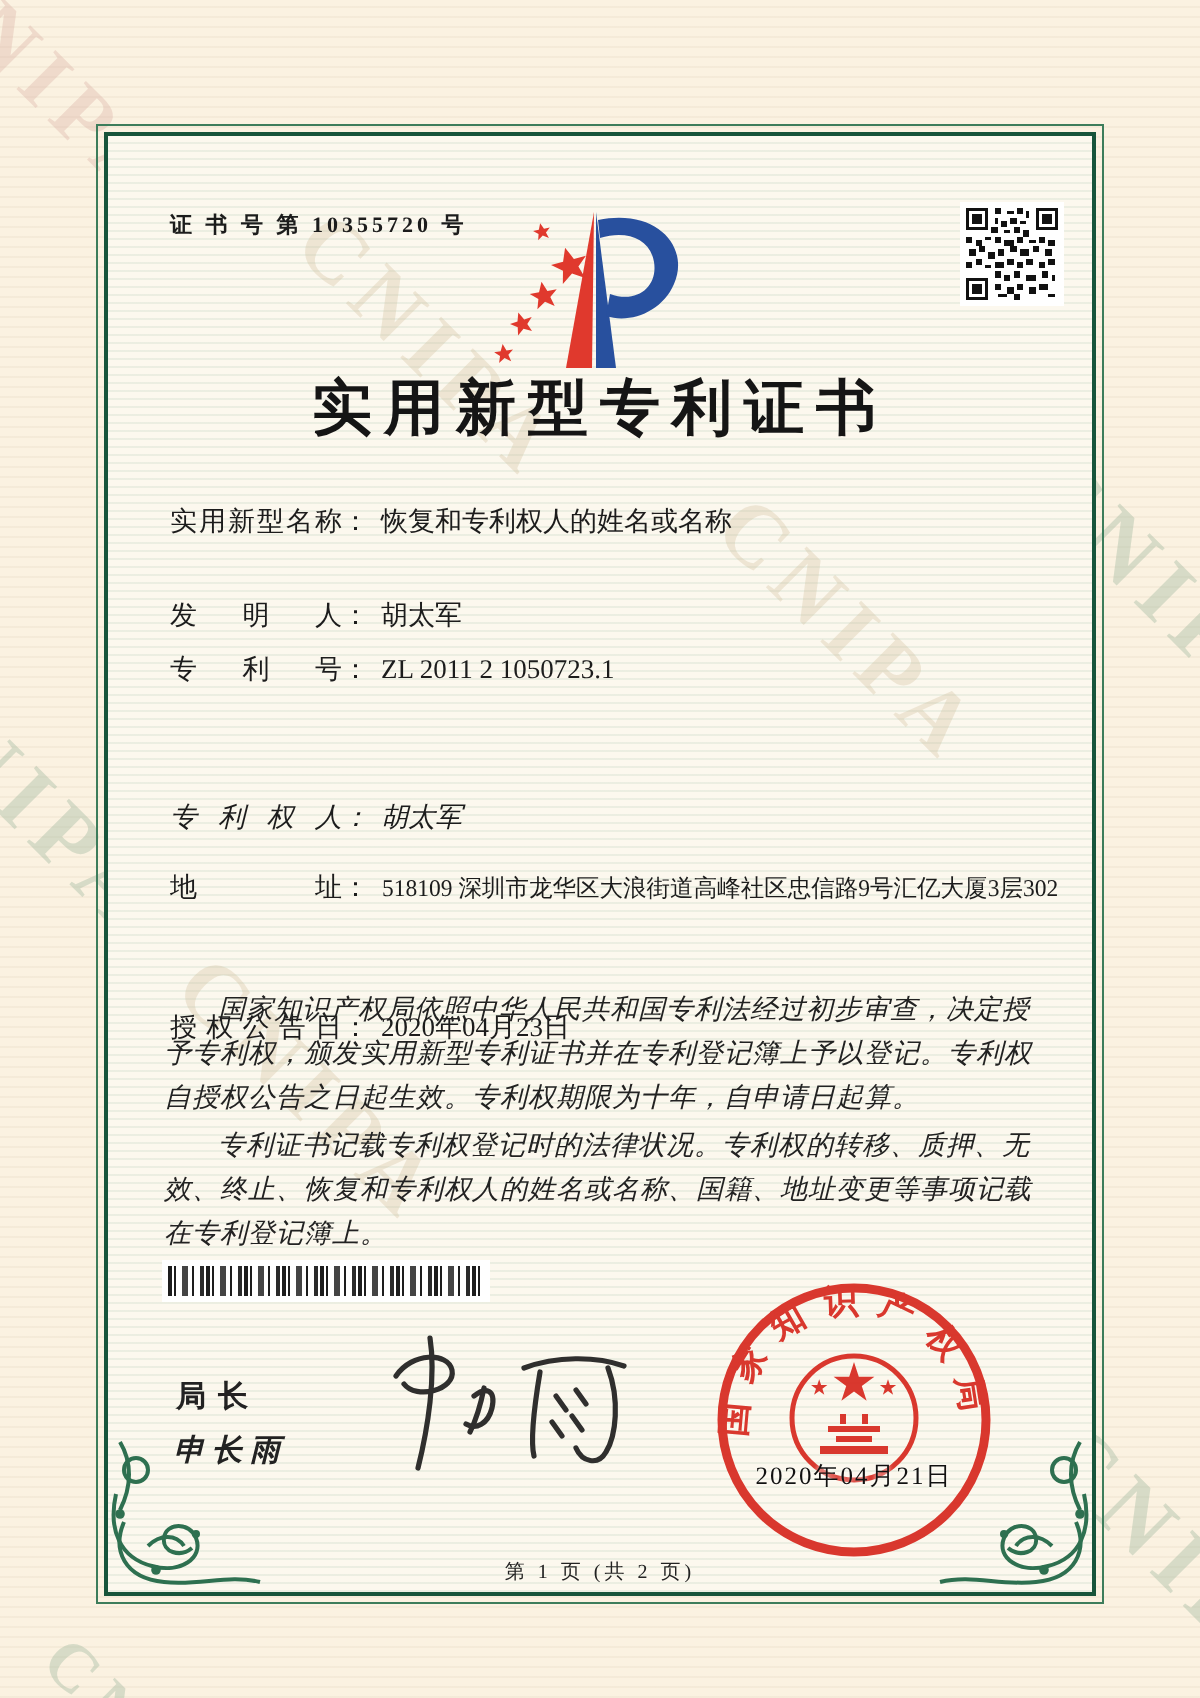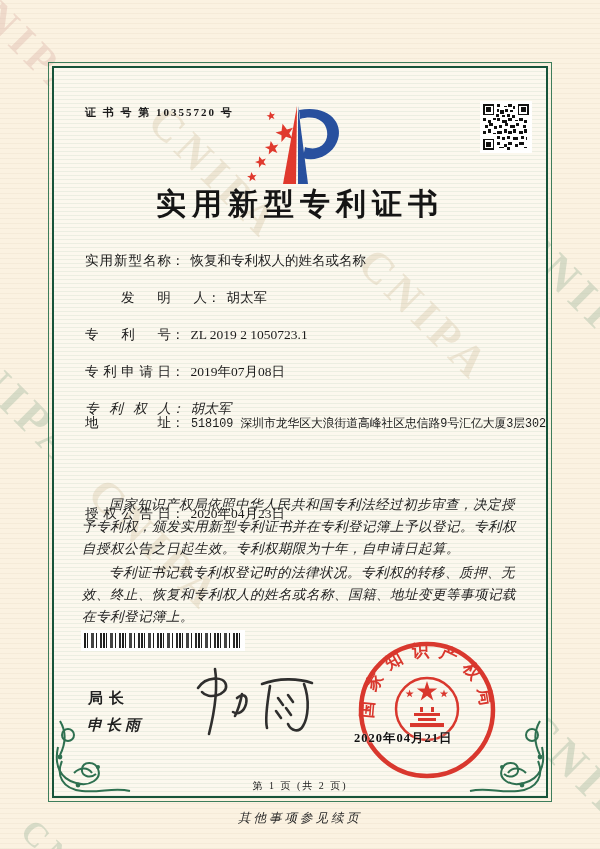--- a/index.html
+++ b/index.html
@@ -62,22 +62,22 @@
     background:repeating-linear-gradient(90deg,
       #1d1d1d 0 2px, #fff 2px 3px, #1d1d1d 3px 4px, #fff 4px 7px,
       #444 7px 10px, #fff 10px 12px, #1d1d1d 12px 13px, #fff 13px 16px,
       #2a2a2a 16px 18px, #fff 18px 19px);
   }
   .director-title{position:absolute;left:34px;top:621px;font-size:15px;font-weight:bold;letter-spacing:6px;color:#222;text-align:center;}
   .director-name{position:absolute;left:33px;top:648px;font-size:15px;font-weight:bold;letter-spacing:4px;color:#222;font-style:italic;}
   .signature{position:absolute;left:126px;top:596px;width:150px;height:80px;}
   .seal{position:absolute;left:298px;top:567px;width:150px;height:150px;opacity:0.92;}
   .seal-date{
-    position:absolute;left:300px;top:662px;width:146px;
-    font-size:12.5px;font-weight:bold;color:#111;letter-spacing:1px;
+    position:absolute;left:300px;top:662px;width:146px;text-align:center;
+    font-size:12.5px;font-weight:normal;color:#111;letter-spacing:1px;
     text-shadow:0 0 2px rgba(255,255,255,0.9);
   }
   .page-note{position:absolute;left:0;top:711px;width:100%;text-align:center;font-size:10px;letter-spacing:2px;color:#222;}
   .footer-note{position:absolute;left:0;top:810px;width:100%;text-align:center;font-size:12.5px;letter-spacing:3px;color:#2a2a2a;font-style:italic;}
   .flourish{position:absolute;width:95px;height:95px;}
   .flourish-bl{left:-2px;bottom:-2px;}
   .flourish-br{right:-2px;bottom:-2px;transform:scaleX(-1);}
 </style>
 </head>
 <body>
@@ -179,33 +179,30 @@
             <rect x="15" y="27" width="2" height="2"></rect>
         </g>
       </svg>
     </div>
 
     <div class="title">实用新型专利证书</div>
 
     <div class="frow" style="top:184px;">
       <span class="flabel">实用新型名称</span><span>：</span><span class="fval">恢复和专利权人的姓名或名称</span>
     </div>
-    <div class="frow" style="top:221px;margin-left:36px;">
+    <div class="frow" style="top:231px;">
       <span class="flabel">发明人</span><span>：</span><span class="fval">胡太军</span>
     </div>
     <div class="frow" style="top:258px;">
-      <span class="flabel">专利号</span><span>：</span><span class="fval">ZL 2019 2 1050723.1</span>
-    </div>
-    <div class="frow" style="top:295px;">
-      <span class="flabel">专利申请日</span><span>：</span><span class="fval">2019年07月08日</span>
+      <span class="flabel">专利号</span><span>：</span><span class="fval">ZL 2011 2 1050723.1</span>
     </div>
     <div class="frow" style="top:332px;font-style:italic;">
       <span class="flabel">专利权人</span><span>：</span><span class="fval">胡太军</span>
     </div>
-    <div class="frow" style="top:346px;font-family:Liberation Mono, monospace;">
+    <div class="frow" style="top:367px;">
       <span class="flabel">地址</span><span>：</span><span class="fval addr-val">518109 深圳市龙华区大浪街道高峰社区忠信路9号汇亿大厦3层302</span>
     </div>
     <div class="frow" style="top:399px;width:440px;margin-top:38px;">
       <span class="flabel">授权公告日</span><span>：</span><span class="fval">2020年04月23日</span>
     </div>
 
     <div class="body-par">
       <p>国家知识产权局依照中华人民共和国专利法经过初步审查，决定授予专利权，颁发实用新型专利证书并在专利登记簿上予以登记。专利权自授权公告之日起生效。专利权期限为十年，自申请日起算。</p>
       <p>专利证书记载专利权登记时的法律状况。专利权的转移、质押、无效、终止、恢复和专利权人的姓名或名称、国籍、地址变更等事项记载在专利登记簿上。</p>
     </div>
@@ -279,14 +276,13 @@
       <g fill="#2e7050">
         <circle cx="8" cy="54" r="2.4"></circle>
           <circle cx="26" cy="82" r="2.4"></circle>
           <circle cx="46" cy="64" r="2"></circle>
       </g>
     </svg>
 
     <div class="page-note">第 1 页 (共 2 页)</div>
   </div>
 
-  <div class="footer-note">其他事项参见续页</div>
 </div>
 
 </body></html>

